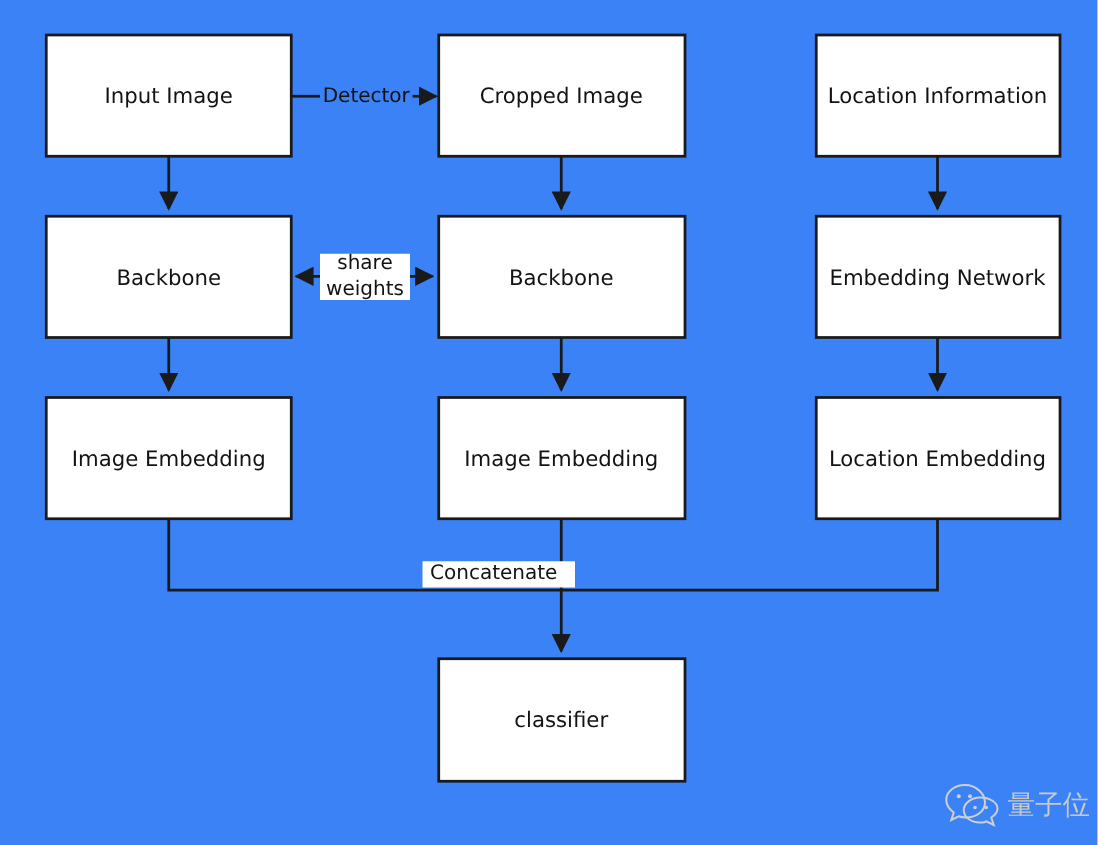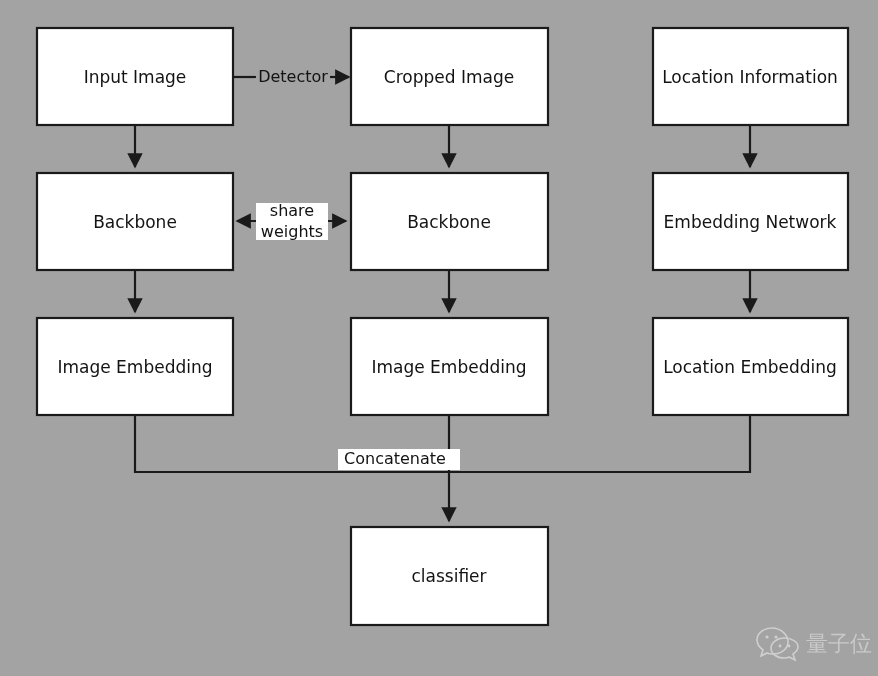--- a/index.html
+++ b/index.html
@@ -8,21 +8,21 @@
     padding: 0;
     background: #ffffff;
   }
   body {
     font-family: "DejaVu Sans", "Liberation Sans", sans-serif;
   }
   #diagram-root {
     position: relative;
     width: 878px;
     height: 676px;
-    background: #a3a3a3;
+    background: #3b82f6;
     overflow: hidden;
   }
   svg.diagram-canvas {
     position: absolute;
     top: 0;
     left: 0;
     width: 878px;
     height: 676px;
     display: block;
   }

